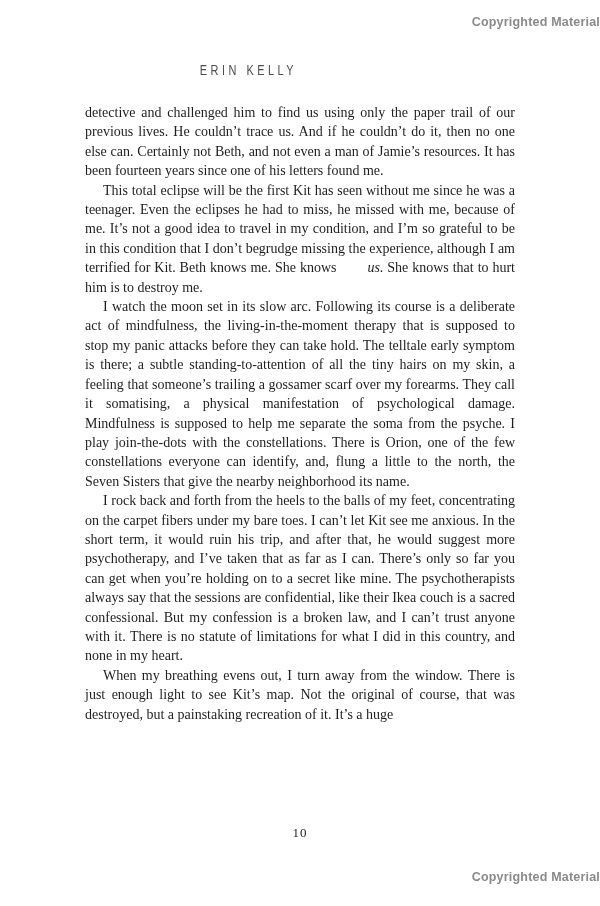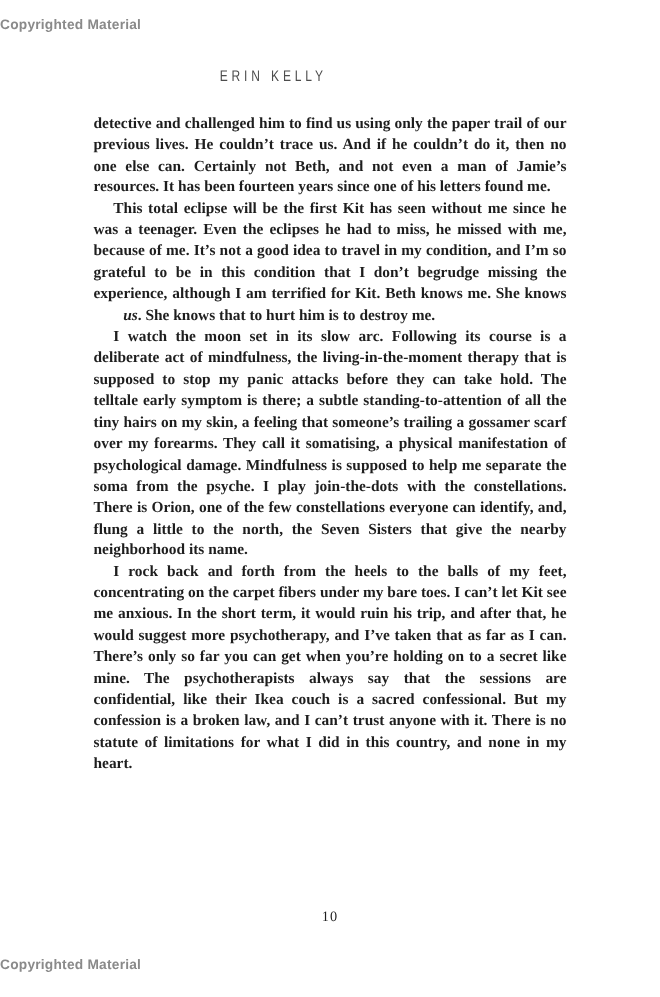--- a/index.html
+++ b/index.html
@@ -8,21 +8,21 @@
     height: 906px;
     background: var(--background, #ffffff);
     position: relative;
     overflow: hidden;
     font-family: "Liberation Serif", serif;
   }
   .copyright {
     position: absolute;
     left: 0;
     width: 600px;
-    text-align: left;
+    text-align: right;
     font-family: "Liberation Sans", sans-serif;
     font-weight: 700;
     font-size: 12.5px;
     color: var(--muted-gray, #8a8a8a);
     letter-spacing: 0.2px;
   }
   .copyright.top { top: 15px; }
   .copyright.bottom { top: 870px; }
   .running-header {
     position: absolute;
@@ -44,21 +44,21 @@
   .body-text {
     position: absolute;
     left: 85px;
     top: 103px;
     width: 430px;
     font-size: 14px;
     line-height: 19.4px;
     text-align: justify;
     color: var(--body-text, #1e1e1e);
   }
-  .para { margin: 0; font-weight: bold; }
+  .para { margin: 0; }
   .para.indent { text-indent: 18px; }
   .para em { font-style: italic; margin-left: 27px; }
   .page-number {
     position: absolute;
     top: 825px;
     left: 0;
     width: 600px;
     text-align: center;
     font-family: "Liberation Serif", serif;
     font-size: 13px;
@@ -75,19 +75,20 @@
 
   <div class="running-header">
     <span>ERIN KELLY</span>
   </div>
 
   <div class="body-text">
       <p class="para"><span>detective and challenged him to find us using only the paper trail of our previous lives. He couldn’t trace us. And if he couldn’t do it, then no one else can. Certainly not Beth, and not even a man of Jamie’s resources. It has been fourteen years since one of his letters found me.</span></p>
       <p class="para indent"><span>This total eclipse will be the first Kit has seen without me since he was a teenager. Even the eclipses he had to miss, he missed with me, because of me. It’s not a good idea to travel in my condition, and I’m so grateful to be in this condition that I don’t begrudge missing the experience, although I am terrified for Kit. Beth knows me. She knows </span><em>us</em><span>. She knows that to hurt him is to destroy me.</span></p>
       <p class="para indent"><span>I watch the moon set in its slow arc. Following its course is a deliberate act of mindfulness, the living-in-the-moment therapy that is supposed to stop my panic attacks before they can take hold. The telltale early symptom is there; a subtle standing-to-attention of all the tiny hairs on my skin, a feeling that someone’s trailing a gossamer scarf over my forearms. They call it somatising, a physical manifestation of psychological damage. Mindfulness is supposed to help me separate the soma from the psyche. I play join-the-dots with the constellations. There is Orion, one of the few constellations everyone can identify, and, flung a little to the north, the Seven Sisters that give the nearby neighborhood its name.</span></p>
       <p class="para indent"><span>I rock back and forth from the heels to the balls of my feet, concentrating on the carpet fibers under my bare toes. I can’t let Kit see me anxious. In the short term, it would ruin his trip, and after that, he would suggest more psychotherapy, and I’ve taken that as far as I can. There’s only so far you can get when you’re holding on to a secret like mine. The psychotherapists always say that the sessions are confidential, like their Ikea couch is a sacred confessional. But my confession is a broken law, and I can’t trust anyone with it. There is no statute of limitations for what I did in this country, and none in my heart.</span></p>
+      <p class="para indent"><span>When my breathing evens out, I turn away from the window. There is just enough light to see Kit’s map. Not the original of course, that was destroyed, but a painstaking recreation of it. It’s a huge</span></p>
     </div>
 
   <div class="page-number">10</div>
 
   <div class="copyright bottom">Copyrighted Material</div>
 
 </div>
 
 </body></html>

